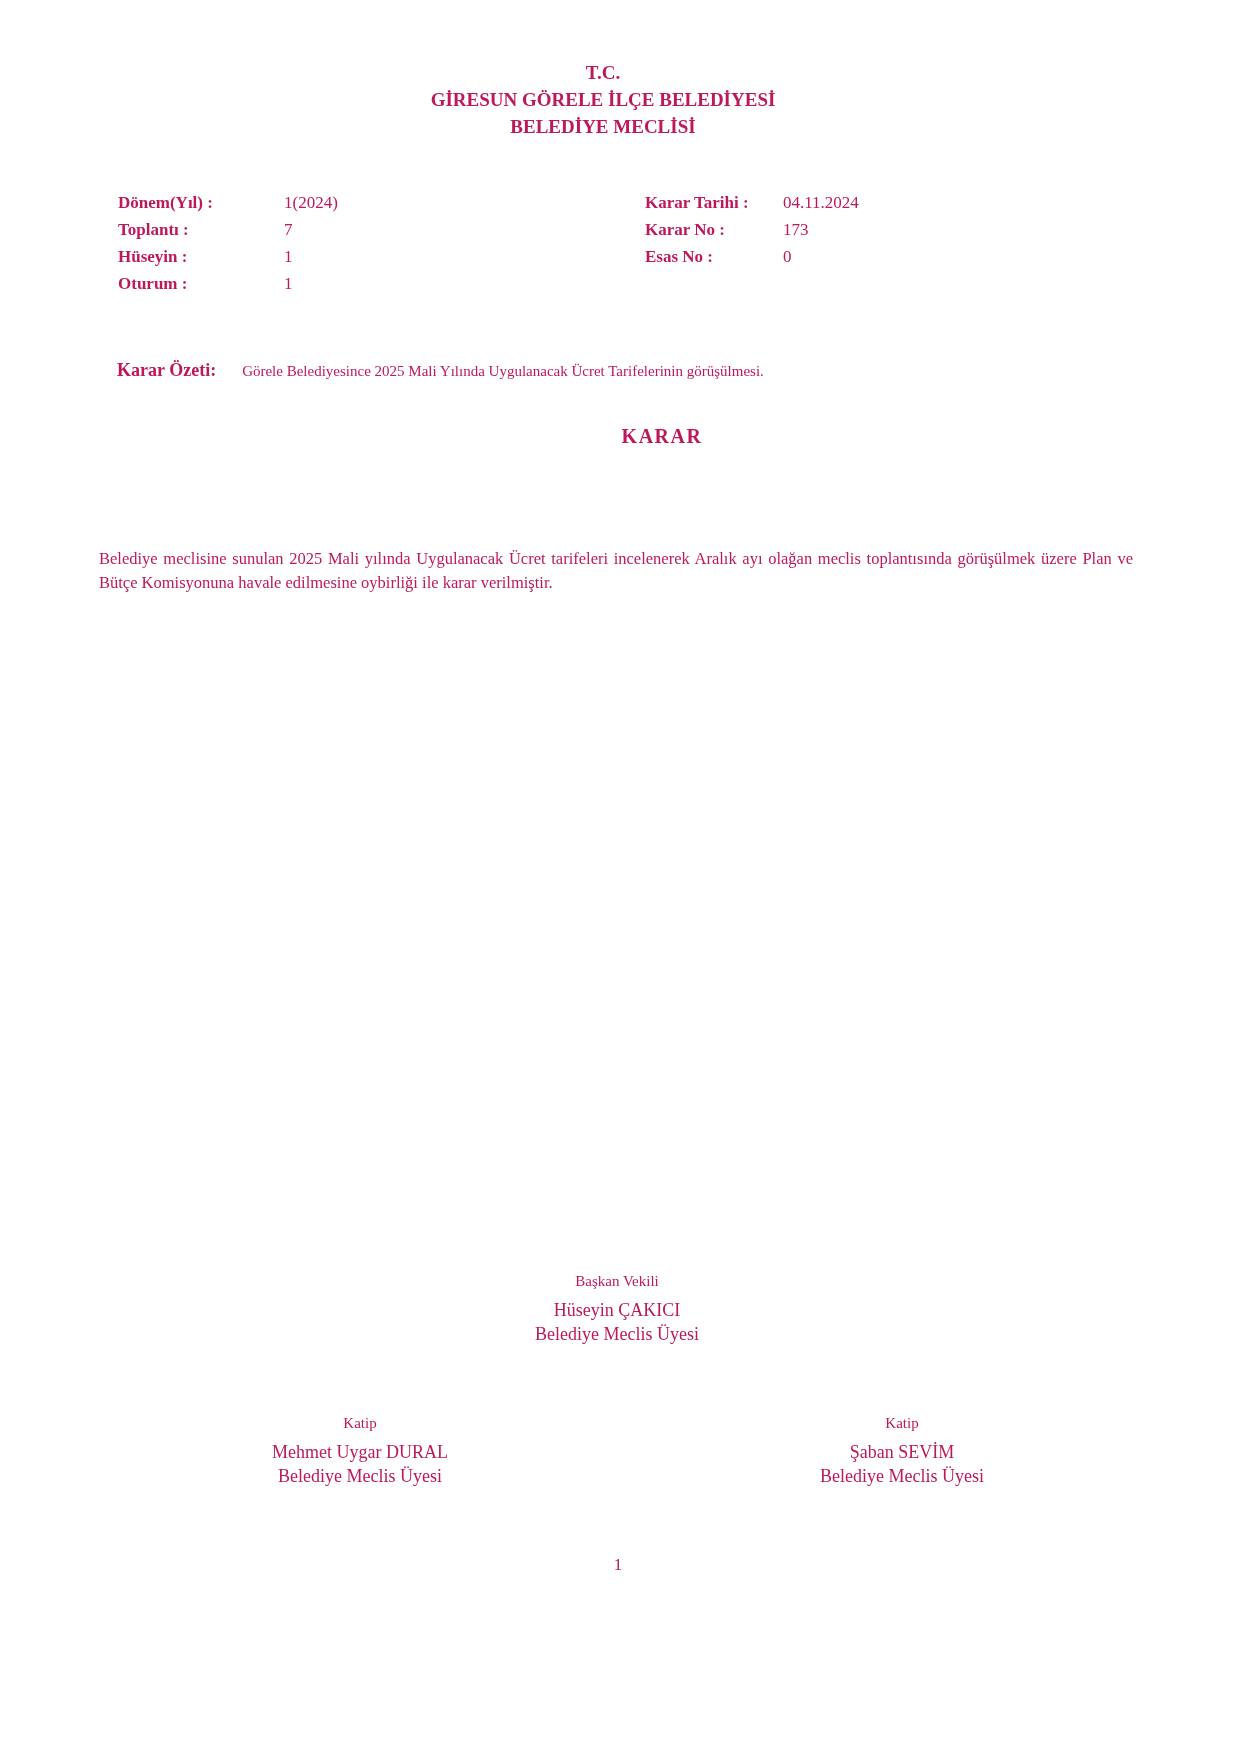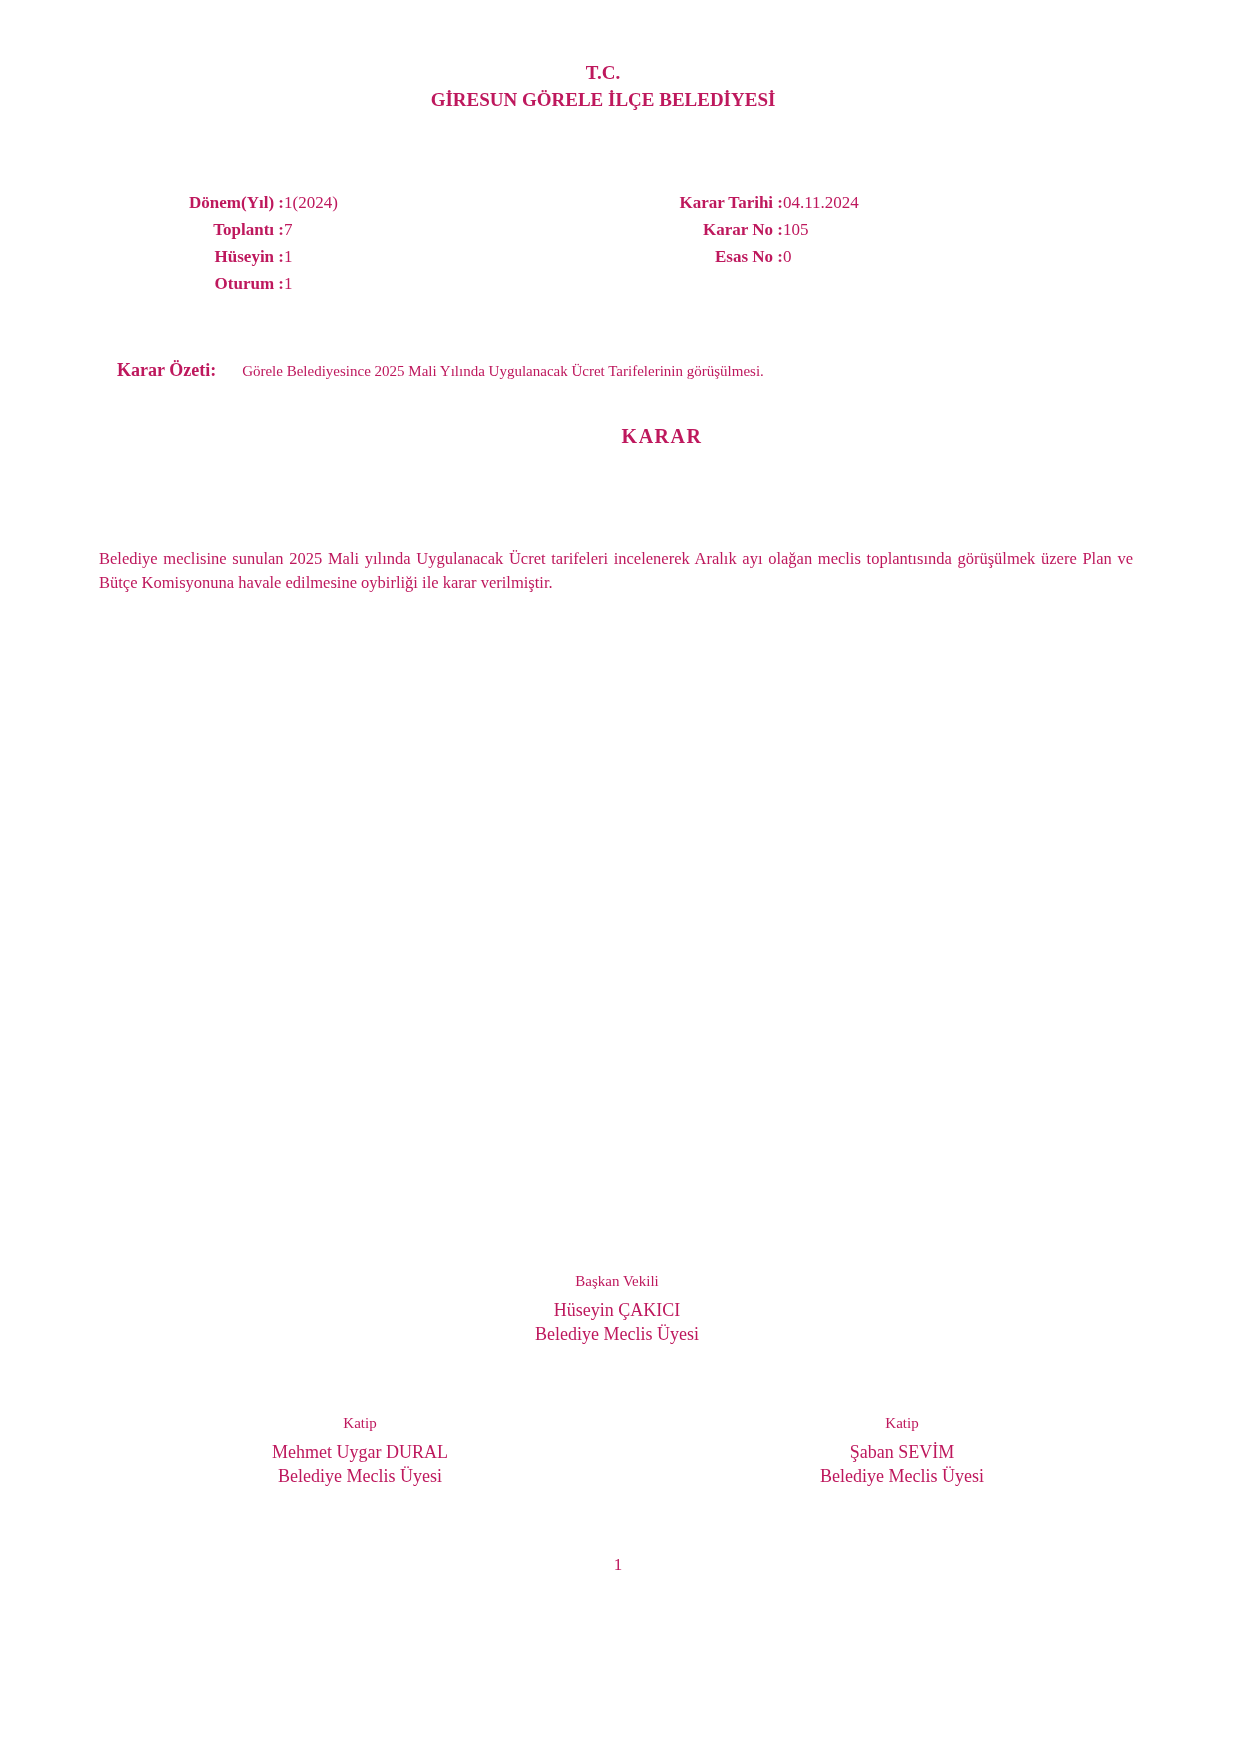--- a/index.html
+++ b/index.html
@@ -21,21 +21,21 @@
     text-align: center;
     font-weight: bold;
     font-size: 19px;
     line-height: 27px;
   }
 
   
   .meta { position: absolute; top: 193px; font-size: 17px; }
   .meta-left  { left: 118px; }
   .meta-right { left: 645px; }
-  .meta-row { display: flex; align-items: baseline; height: 27px; text-align: right; }
+  .meta-row { display: flex; align-items: baseline; height: 27px; }
   .meta-label { font-weight: bold; }
   .meta-left  .meta-label { width: 166px; }
   .meta-right .meta-label { width: 138px; }
   .meta-value { font-weight: normal; }
 
   
   .summary { position: absolute; left: 117px; top: 360px; width: 1040px; white-space: nowrap; }
   .summary-label { font-weight: bold; font-size: 18px; }
   .summary-text { font-size: 15px; margin-left: 22px; }
 
@@ -86,20 +86,21 @@
   }
 </style>
 </head>
 <body>
 
 <div class="page">
 
   <header class="doc-header">
     <div>T.C.</div>
     <div>GİRESUN GÖRELE İLÇE BELEDİYESİ</div>
+    <div>BELEDİYE MECLİSİ</div>
   </header>
 
   <section class="meta meta-left">
     <div class="meta-row">
       <span class="meta-label">Dönem(Yıl) :</span>
       <span class="meta-value">1(2024)</span>
     </div>
     <div class="meta-row">
       <span class="meta-label">Toplantı :</span>
       <span class="meta-value">7</span>
@@ -114,21 +115,21 @@
     </div>
   </section>
 
   <section class="meta meta-right">
     <div class="meta-row">
       <span class="meta-label">Karar Tarihi :</span>
       <span class="meta-value">04.11.2024</span>
     </div>
     <div class="meta-row">
       <span class="meta-label">Karar No :</span>
-      <span class="meta-value">105</span>
+      <span class="meta-value">173</span>
     </div>
     <div class="meta-row">
       <span class="meta-label">Esas No :</span>
       <span class="meta-value">0</span>
     </div>
   </section>
 
   <div class="summary">
     <span class="summary-label">Karar Özeti:</span>
     <span class="summary-text">Görele Belediyesince 2025 Mali Yılında Uygulanacak Ücret Tarifelerinin görüşülmesi.</span>

